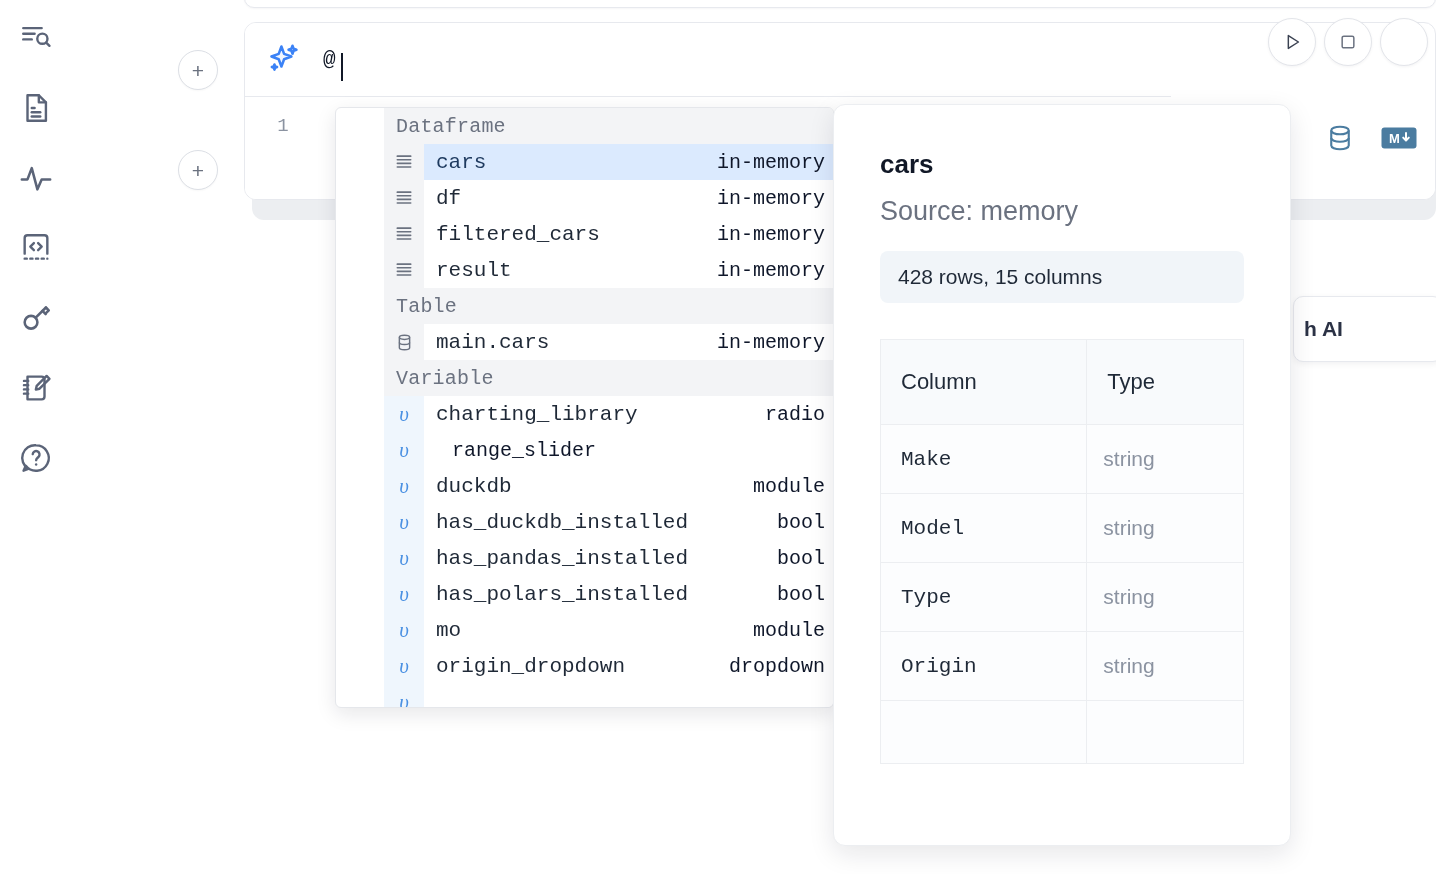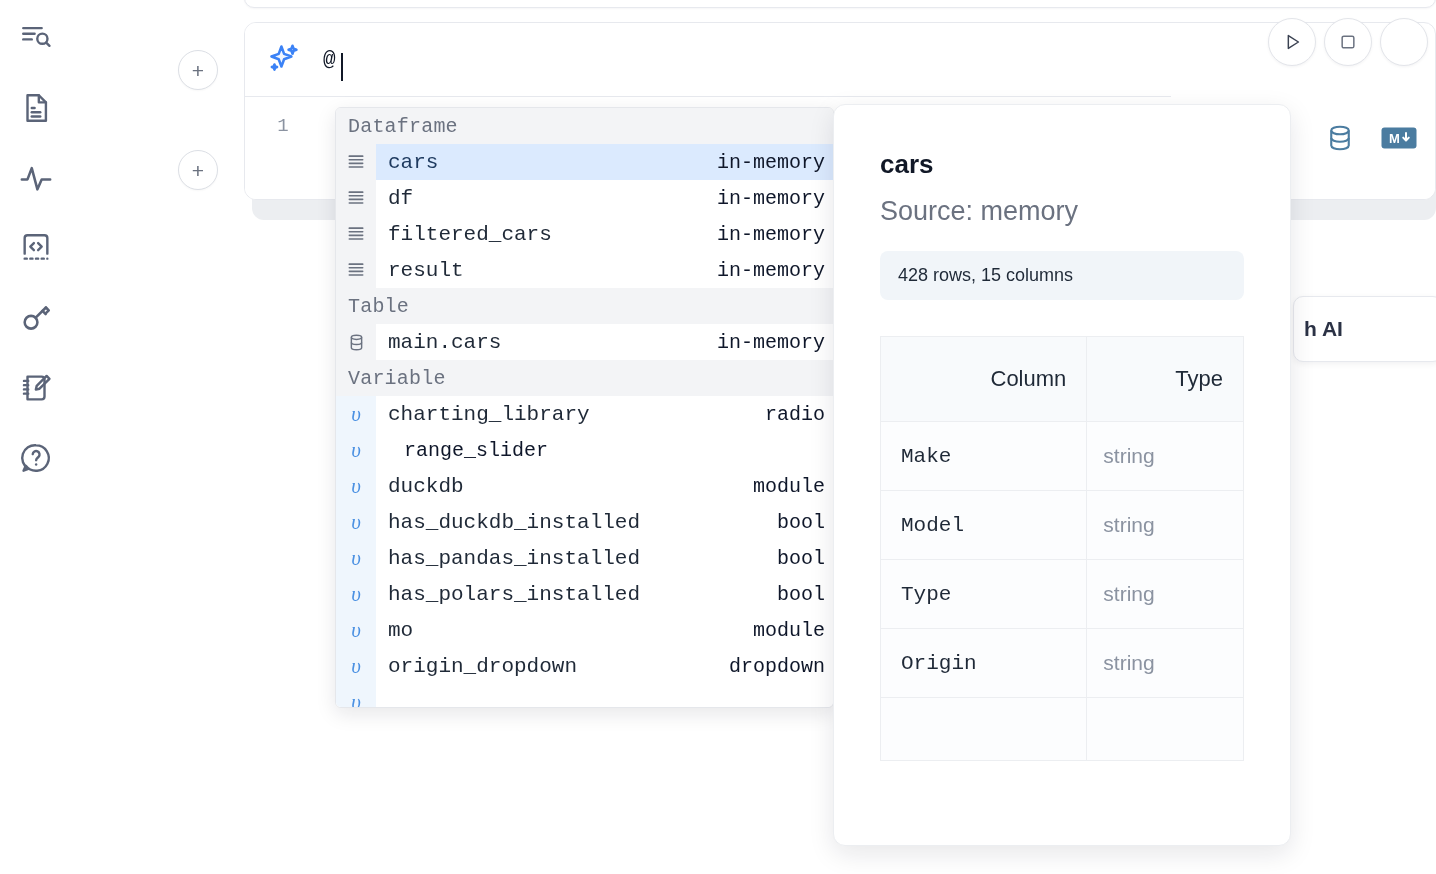--- a/index.html
+++ b/index.html
@@ -128,20 +128,21 @@
     overflow: hidden;
   }
 
   
   .ac {
     position: absolute; left: 335px; top: 107px; width: 499px; height: 601px;
     background: #ffffff; border: 1px solid #e5e7eb; border-radius: 6px;
     box-shadow: 0 6px 20px rgba(16,24,40,.10);
     overflow: hidden; z-index: 50;
     font-family: "Liberation Mono", monospace;
+    padding-left: 48px;
   }
   .ac-group {
     height: 36px; display: flex; align-items: center;
     padding-left: 12px; background: #f3f4f6; color: #6b7280;
     font-size: 20px; letter-spacing: .2px;
   }
   .ac-item {
     height: 36px; display: flex; align-items: center; cursor: pointer;
     background: #ffffff;
   }
@@ -169,25 +170,25 @@
     position: absolute; left: 833px; top: 104px; width: 458px; height: 742px;
     background: #ffffff; border: 1px solid #eceef1; border-radius: 12px;
     box-shadow: 0 8px 26px rgba(16,24,40,.10);
     overflow: hidden; z-index: 60;
   }
   .pv-inner { padding: 44px 46px 0 46px; }
   .pv-title { font-size: 26px; font-weight: 700; color: #111827; margin: 0 0 16px 0; }
   .pv-source { font-size: 27px; color: #6b7280; margin: 0 0 24px 0; }
   .pv-badge {
     background: #f1f5f9; border-radius: 8px; padding: 14px 18px;
-    font-size: 18px; color: #1f2937; margin-bottom: 36px;
+    font-size: 21px; color: #1f2937; margin-bottom: 36px;
   }
   .pv-table { width: 100%; border-collapse: collapse; border: 1px solid #eceef1; }
   .pv-table th {
-    background: #f8fafc; text-align: right; font-weight: 400;
+    background: #f8fafc; text-align: left; font-weight: 400;
     font-size: 22px; color: #1f2937; padding: 29px 20px;
     border-bottom: 1px solid #eceef1; border-right: 1px solid #eceef1;
   }
   .pv-table th:last-child { border-right: 0; }
   .pv-table td {
     padding: 22px 20px; border-bottom: 1px solid #eceef1;
     border-right: 1px solid #eceef1; background: #fcfdfe;
   }
   .pv-table td:last-child { border-right: 0; padding-left: 16px; }
   .pv-col {

